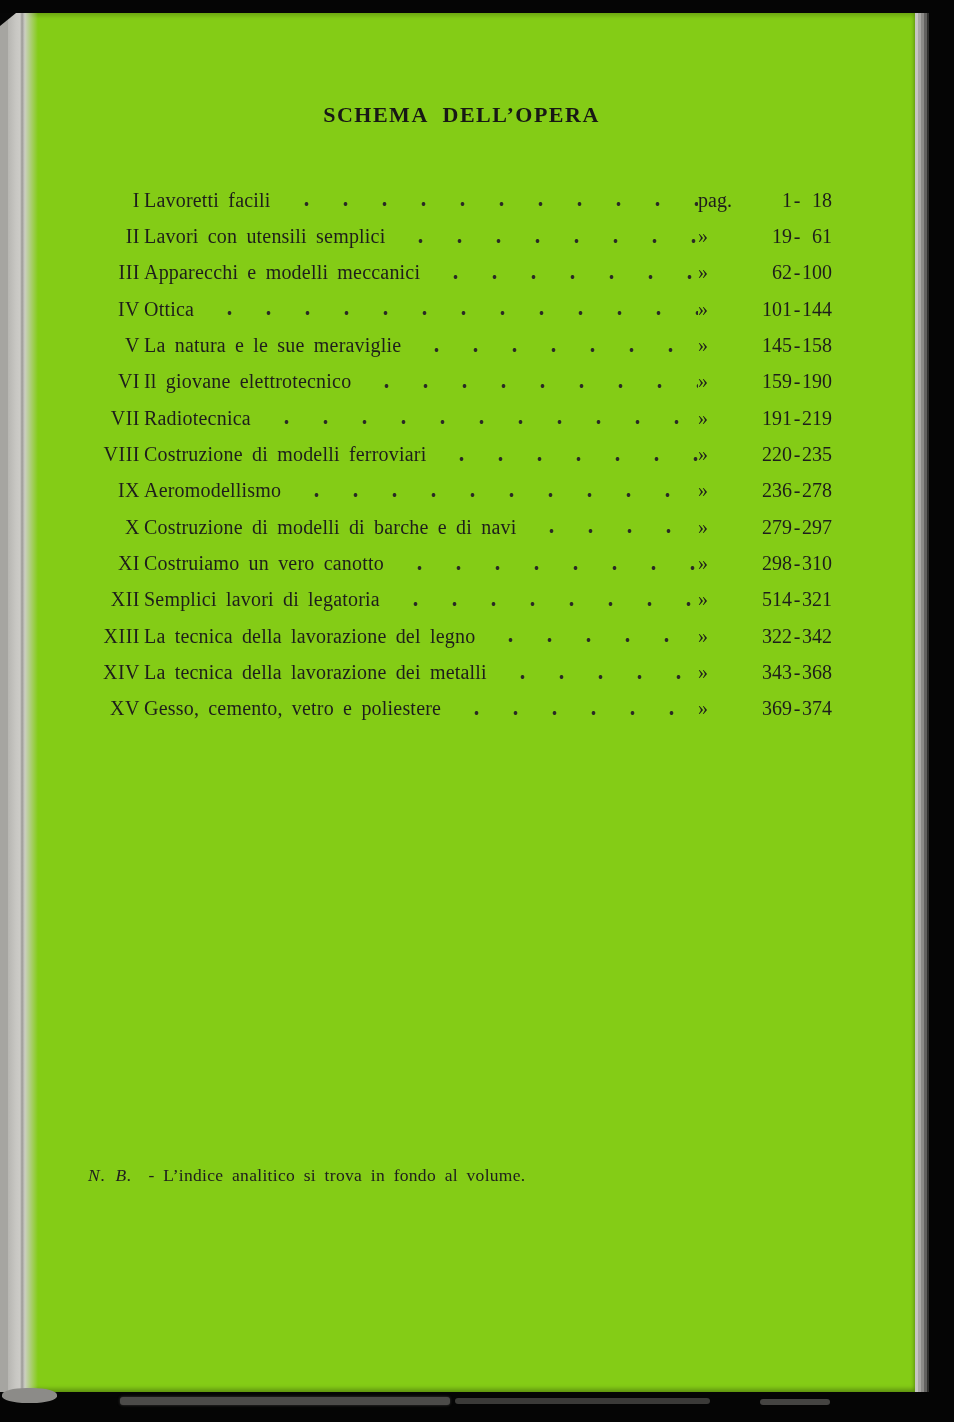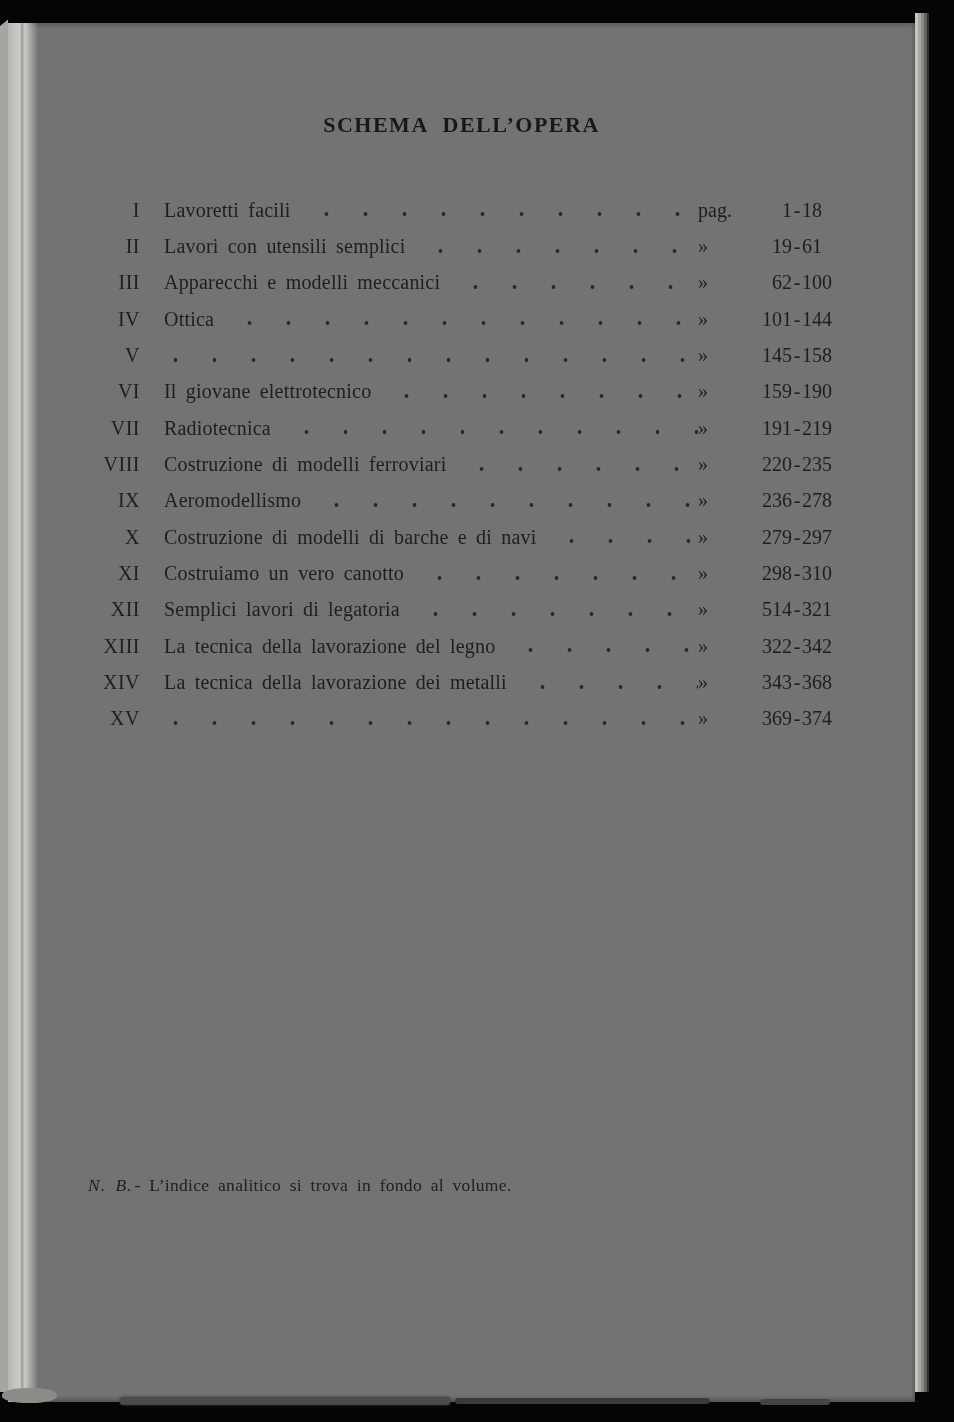--- a/index.html
+++ b/index.html
@@ -8,22 +8,22 @@
     width:954px;height:1422px;
     background:#050505;
     overflow:hidden;
     font-family:"Liberation Serif", serif;
   }
   .edge-left{
     position:absolute;left:0;top:13px;width:8px;height:1379px;
     background:#a6a5a1;
   }
   .paper{
-    position:absolute;left:8px;top:23px;width:907px;height:1379px;
-    background:#737373;
+    position:absolute;left:8px;top:13px;width:907px;height:1379px;
+    background:#84cc16;
     box-shadow: inset 0 3px 4px rgba(0,0,0,0.18), inset 0 -3px 4px rgba(0,0,0,0.28);
   }
   .crease{
     position:absolute;left:0;top:0;bottom:0;width:30px;
     background:
       linear-gradient(90deg, rgba(0,0,0,0) 12px, rgba(90,90,86,0.45) 14px, rgba(0,0,0,0) 17px),
       linear-gradient(90deg, #b7b6b2 0px, #c8c7c3 8px, #d1d0cc 16px, rgba(214,213,209,0) 30px);
   }
   .corner-mark{
     position:absolute;left:0;top:13px;width:16px;height:13px;
@@ -45,40 +45,40 @@
   }
   .row{
     display:flex;align-items:center;height:36.35px;
     font-size:20px;color:#1e1e1b;
   }
   .num{
     width:132px;flex:0 0 132px;text-align:right;
     letter-spacing:0.5px;
   }
   .chapter{
-    margin-left:24px;white-space:nowrap;
+    margin-left:4px;white-space:nowrap;
     word-spacing:4px;letter-spacing:0.2px;
   }
   .leader{
     flex:1 1 auto;align-self:stretch;min-width:10px;
     background-image:radial-gradient(circle, #2a2a24 1.6px, rgba(0,0,0,0) 2.2px);
     background-size:39px 8px;
     background-repeat:repeat-x;
     background-position:left 16px bottom 10px;
   }
   .col-label{width:52px;flex:0 0 52px;text-align:left;}
   .p-from{width:42px;flex:0 0 42px;text-align:right;}
   .p-dash{width:10px;flex:0 0 10px;text-align:center;}
-  .p-to{width:30px;flex:0 0 30px;}
+  .p-to{width:30px;flex:0 0 30px;text-align:right;}
   .footnote{
     position:absolute;left:80px;top:1152px;
     font-size:17.5px;color:#20201d;word-spacing:4px;letter-spacing:0.3px;
     white-space:nowrap;
   }
-  .footnote .nb{font-style:italic;margin-right:2px;letter-spacing:1px;}
+  .footnote .nb{font-style:italic;margin-right:16px;letter-spacing:1px;}
   .streak{position:absolute;border-radius:3px;}
   .s1{left:120px;top:1397px;width:330px;height:8px;background:#4c4b49;box-shadow:0 0 3px #3c3b39;}
   .s2{left:455px;top:1398px;width:255px;height:6px;background:#3b3a38;}
   .s3{left:760px;top:1399px;width:70px;height:6px;background:#454442;}
   .s4{left:2px;top:1388px;width:55px;height:15px;background:#8c8b88;border-radius:45%;}
 </style>
 </head>
 <body>
 
 <div class="scan">
@@ -125,20 +125,21 @@
     <span class="chapter">Ottica</span>
     <span class="leader"></span>
     <span class="col-label">»</span>
     <span class="p-from">101</span>
     <span class="p-dash">-</span>
     <span class="p-to">144</span>
   </div>
 
   <div class="row">
     <span class="num">V</span>
+    <span class="chapter">La natura e le sue meraviglie</span>
     <span class="leader"></span>
     <span class="col-label">»</span>
     <span class="p-from">145</span>
     <span class="p-dash">-</span>
     <span class="p-to">158</span>
   </div>
 
   <div class="row">
     <span class="num">VI</span>
     <span class="chapter">Il giovane elettrotecnico</span>
@@ -224,20 +225,21 @@
     <span class="chapter">La tecnica della lavorazione dei metalli</span>
     <span class="leader"></span>
     <span class="col-label">»</span>
     <span class="p-from">343</span>
     <span class="p-dash">-</span>
     <span class="p-to">368</span>
   </div>
 
   <div class="row">
     <span class="num">XV</span>
+    <span class="chapter">Gesso, cemento, vetro e poliestere</span>
     <span class="leader"></span>
     <span class="col-label">»</span>
     <span class="p-from">369</span>
     <span class="p-dash">-</span>
     <span class="p-to">374</span>
   </div>
 </div>
 
     <div class="footnote">
       <span class="nb">N. B.</span><span>- L’indice analitico si trova in fondo al volume.</span>

